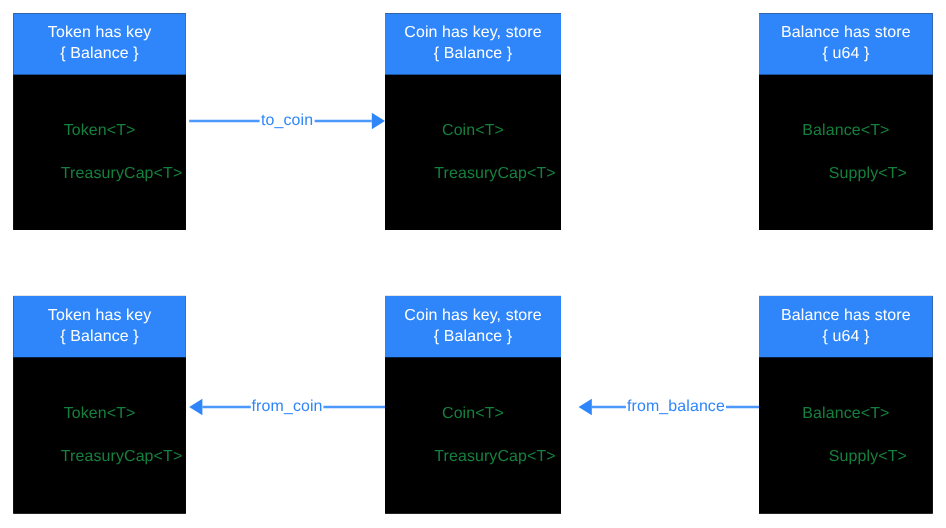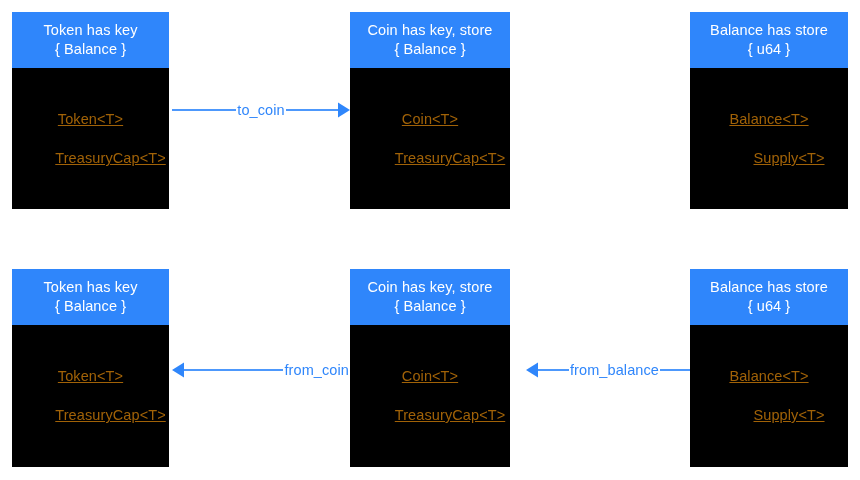--- a/index.html
+++ b/index.html
@@ -48,25 +48,24 @@
   .node-body {
     flex: 1 1 auto;
     position: relative;
     background: #000000;
   }
   .node-body .body-line {
     position: absolute;
     left: 0;
     right: 0;
     text-align: center;
-    color: #a16207;
+    color: #15803d;
     font-size: 14.5px;
     white-space: nowrap;
     letter-spacing: 0.1px;
-    text-decoration: underline;
   }
   .node-body .body-line.l1 { top: 43px; }
   .node-body .body-line.l2 { top: 82px; padding-left: 40px; }
 
   
   .edge {
     position: absolute;
     height: 30px;
     display: flex;
     align-items: center;
@@ -141,21 +140,21 @@
     <div class="node-header">
       <span class="hdr-line">Token has key</span>
       <span class="hdr-line">{ Balance }</span>
     </div>
     <div class="node-body">
       <span class="body-line l1">Token&lt;T&gt;</span>
       <span class="body-line l2">TreasuryCap&lt;T&gt;</span>
     </div>
   </div>
 
-  <div class="edge" style="left:172px; top:355px; width:178px;justify-content:flex-end;">
+  <div class="edge" style="left:172px; top:355px; width:178px;">
     <svg width="178" height="30" viewBox="0 0 178 30" aria-hidden="true">
       <line x1="12" y1="15" x2="178" y2="15" stroke="#4d98fc" stroke-width="2.2"></line>
       <polygon points="12,7.5 0,15 12,22.5" fill="#2f86fb"></polygon>
     </svg>
     <span class="edge-label">from_coin</span>
   </div>
 
   <div class="node" style="left:350px; top:269px; width:160px; height:198px;">
     <div class="node-header">
       <span class="hdr-line">Coin has key, store</span>

